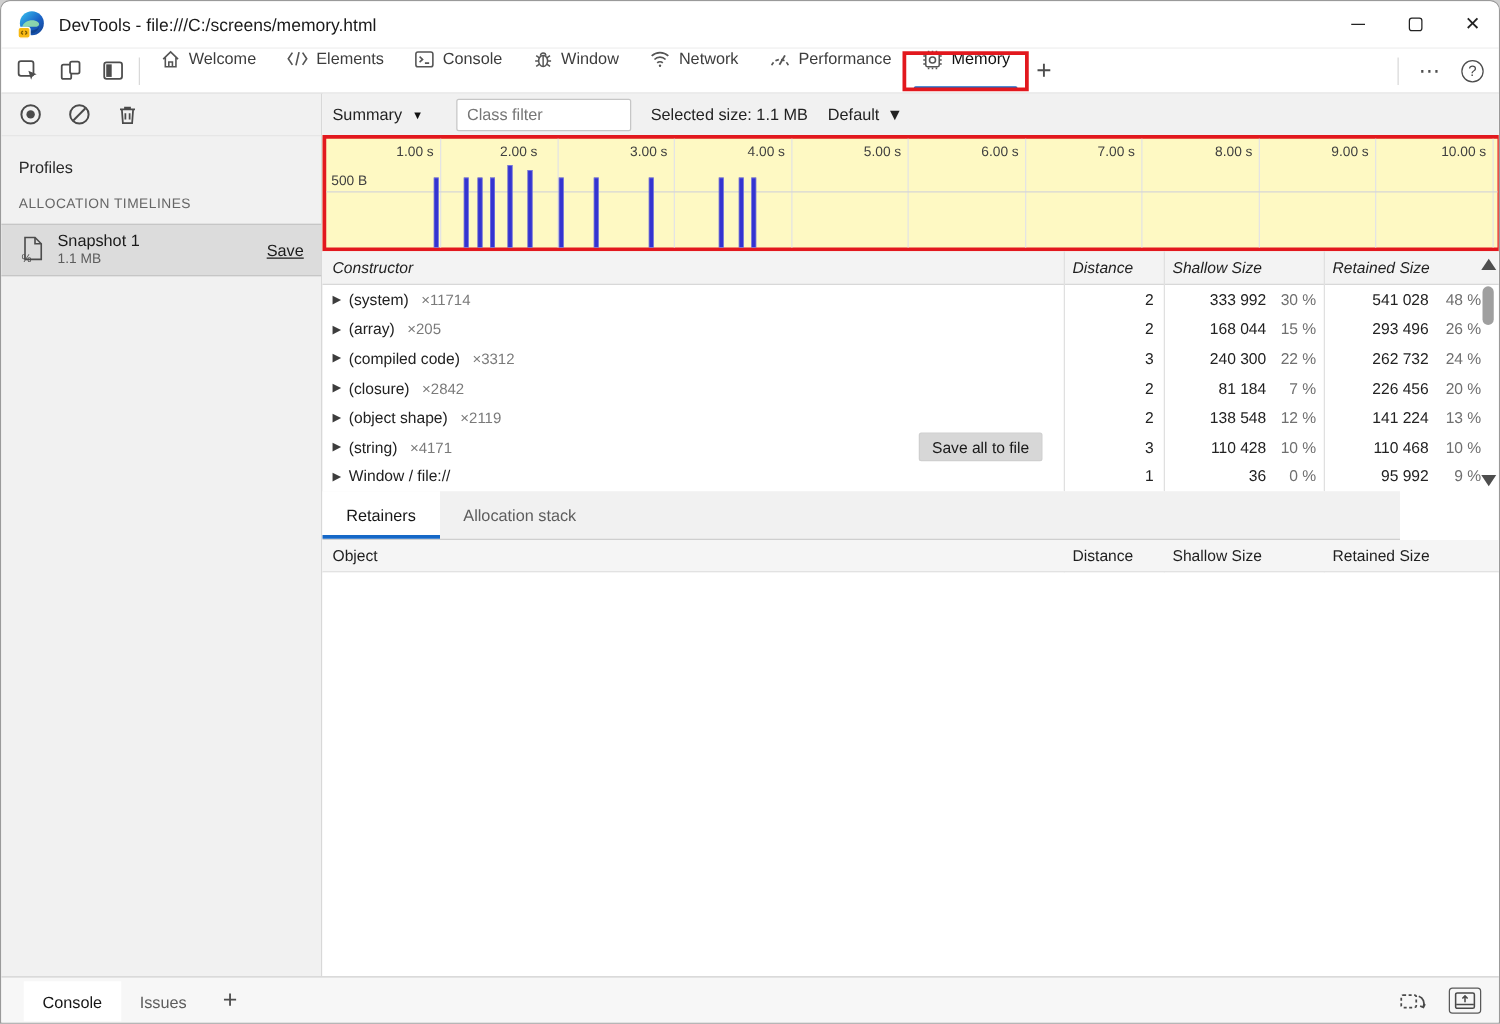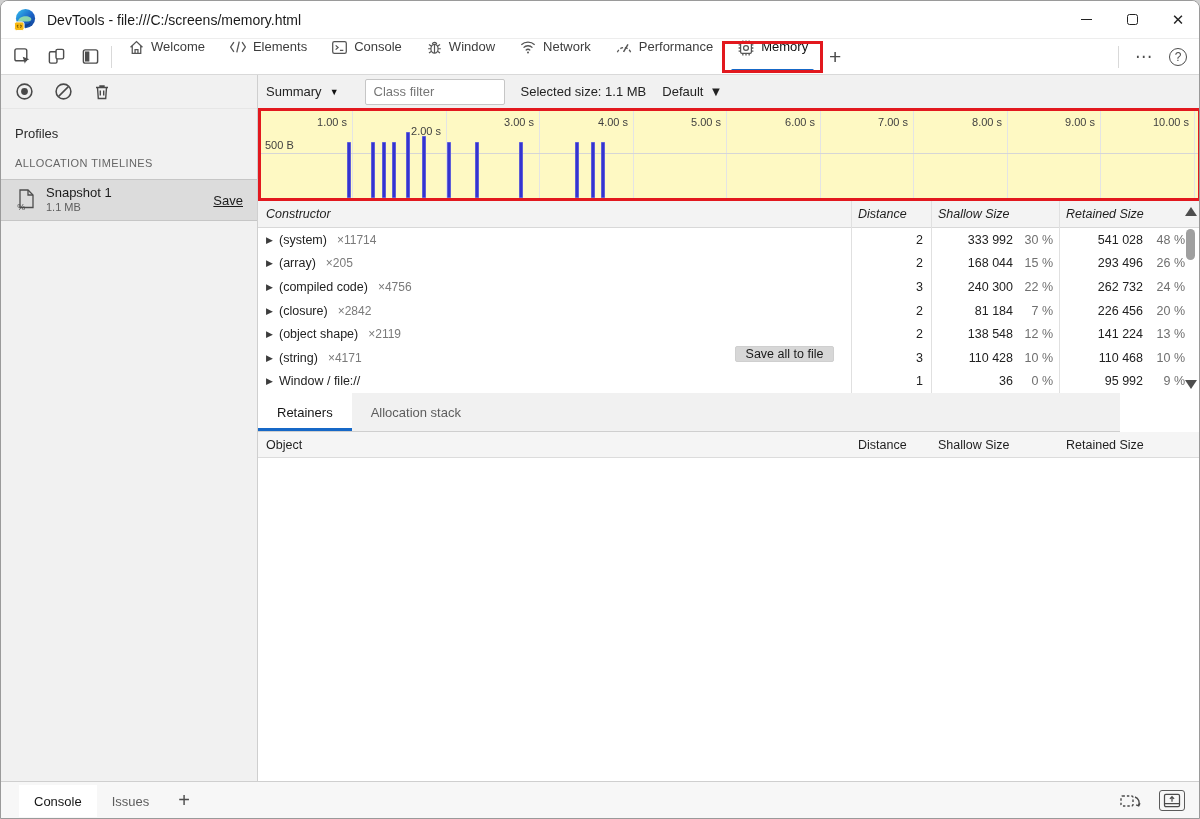--- a/index.html
+++ b/index.html
@@ -82,21 +82,21 @@
   .c-name { width:593px; padding-left:8px; display:flex; align-items:center; }
   .c-name .exp { font-size:9px; color:#3c3c3c; width:13px; }
   .c-name .cnt { margin-left:10px; color:#7a7a7a; font-size:12px; }
   .c-dist { width:80px; text-align:right; padding-right:8px; }
   .c-shal { width:128px; display:flex; justify-content:flex-end; }
   .c-ret  { width:142px; display:flex; justify-content:flex-end; }
   .pct { color:#6f6f6f; }
   .c-shal .pct { width:46px; text-align:right; padding-right:6px; }
   .c-ret  .pct { width:58px; text-align:right; padding-right:16px; }
   .colline { position:absolute; width:1px; background:#e0e0e0; }
-  .savebtn { position:absolute; left:477px; top:271px; width:99px; height:16px; background:#d7d7d7;
+  .savebtn { position:absolute; left:477px; top:271px; width:99px; height:23px; background:#d7d7d7;
              border:1px solid #cfcfcf; border-radius:2px; font:12.5px "Liberation Sans",sans-serif; color:#1a1a1a; }
 
   
   .sbar { position:absolute; left:926px; top:129px; width:14px; height:188px; }
   .sarrow { position:absolute; left:1px; width:0; height:0; border-left:6px solid transparent; border-right:6px solid transparent; }
   .sarrow.up { top:3px; border-bottom:9px solid #4e4e4e; }
   .sarrow.down { bottom:3px; border-top:9px solid #4e4e4e; }
   .sthumb { position:absolute; left:2px; top:25px; width:9px; height:31px; background:#9f9f9f; border-radius:5px; }
 
   
@@ -297,21 +297,21 @@
       <div class="dd2">
         <span>Default</span>
         <span class="caret">▼</span>
       </div>
     </div>
 
     <div class="timeline">
         <span class="tl-grid" style="left: 91px;"></span>
         <span class="tl-tick" style="left: 16px;">1.00 s</span>
         <span class="tl-grid" style="left: 185px;"></span>
-        <span class="tl-tick" style="left: 110px; margin-top: 9px;">2.00 s</span>
+        <span class="tl-tick" style="left: 99px;">2.00 s</span>
         <span class="tl-grid" style="left: 278px;"></span>
         <span class="tl-tick" style="left: 203px;">3.00 s</span>
         <span class="tl-grid" style="left: 372px;"></span>
         <span class="tl-tick" style="left: 297px;">4.00 s</span>
         <span class="tl-grid" style="left: 465px;"></span>
         <span class="tl-tick" style="left: 390px;">5.00 s</span>
         <span class="tl-grid" style="left: 559px;"></span>
         <span class="tl-tick" style="left: 484px;">6.00 s</span>
         <span class="tl-grid" style="left: 652px;"></span>
         <span class="tl-tick" style="left: 577px;">7.00 s</span>
@@ -373,21 +373,21 @@
           </span>
           <span class="c-ret">
             <span class="num">293 496</span>
             <span class="pct">26 %</span>
           </span>
         </div>
         <div class="trow">
           <span class="c-name">
             <span class="exp">▶</span>
             <span>(compiled code)</span>
-            <span class="cnt">×4756</span>
+            <span class="cnt">×3312</span>
           </span>
           <span class="c-dist">3</span>
           <span class="c-shal">
             <span class="num">240 300</span>
             <span class="pct">22 %</span>
           </span>
           <span class="c-ret">
             <span class="num">262 732</span>
             <span class="pct">24 %</span>
           </span>

